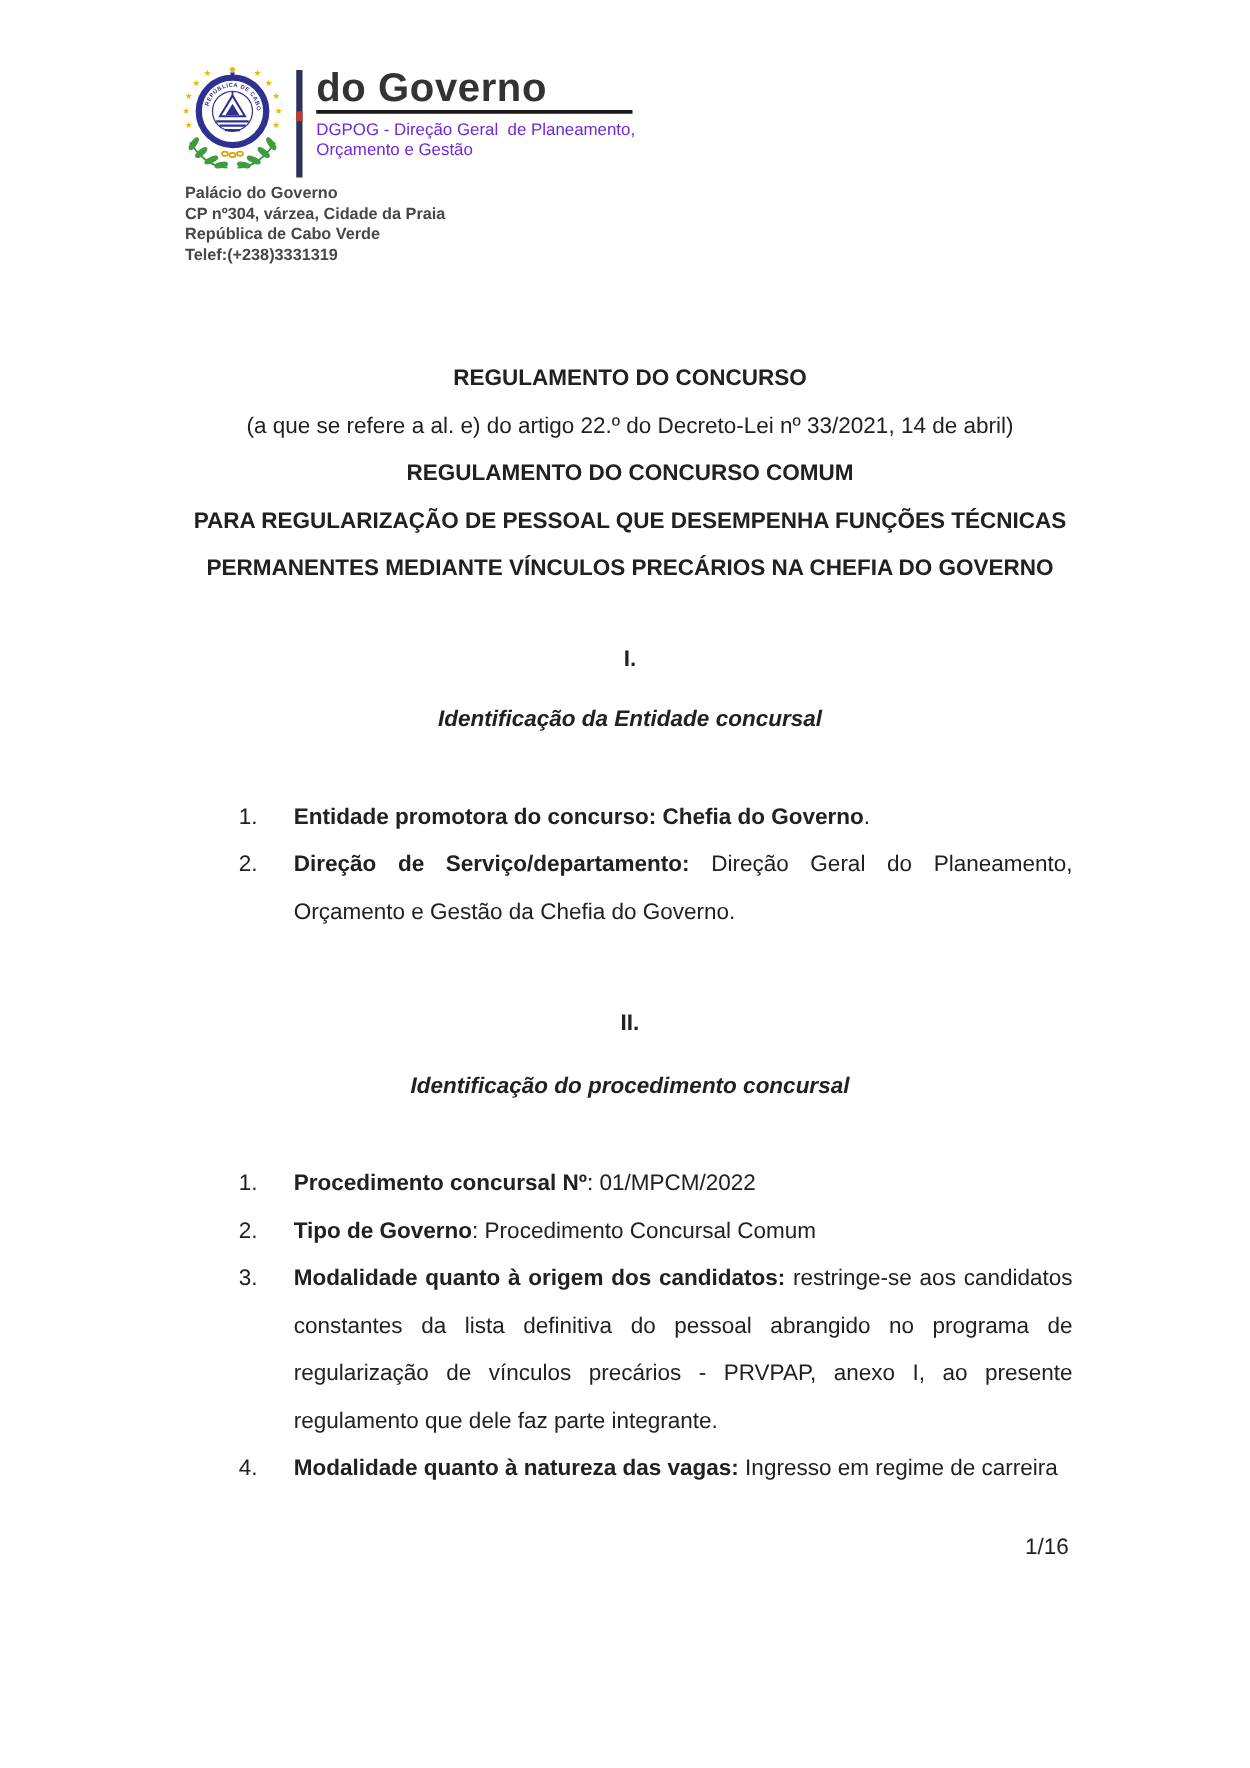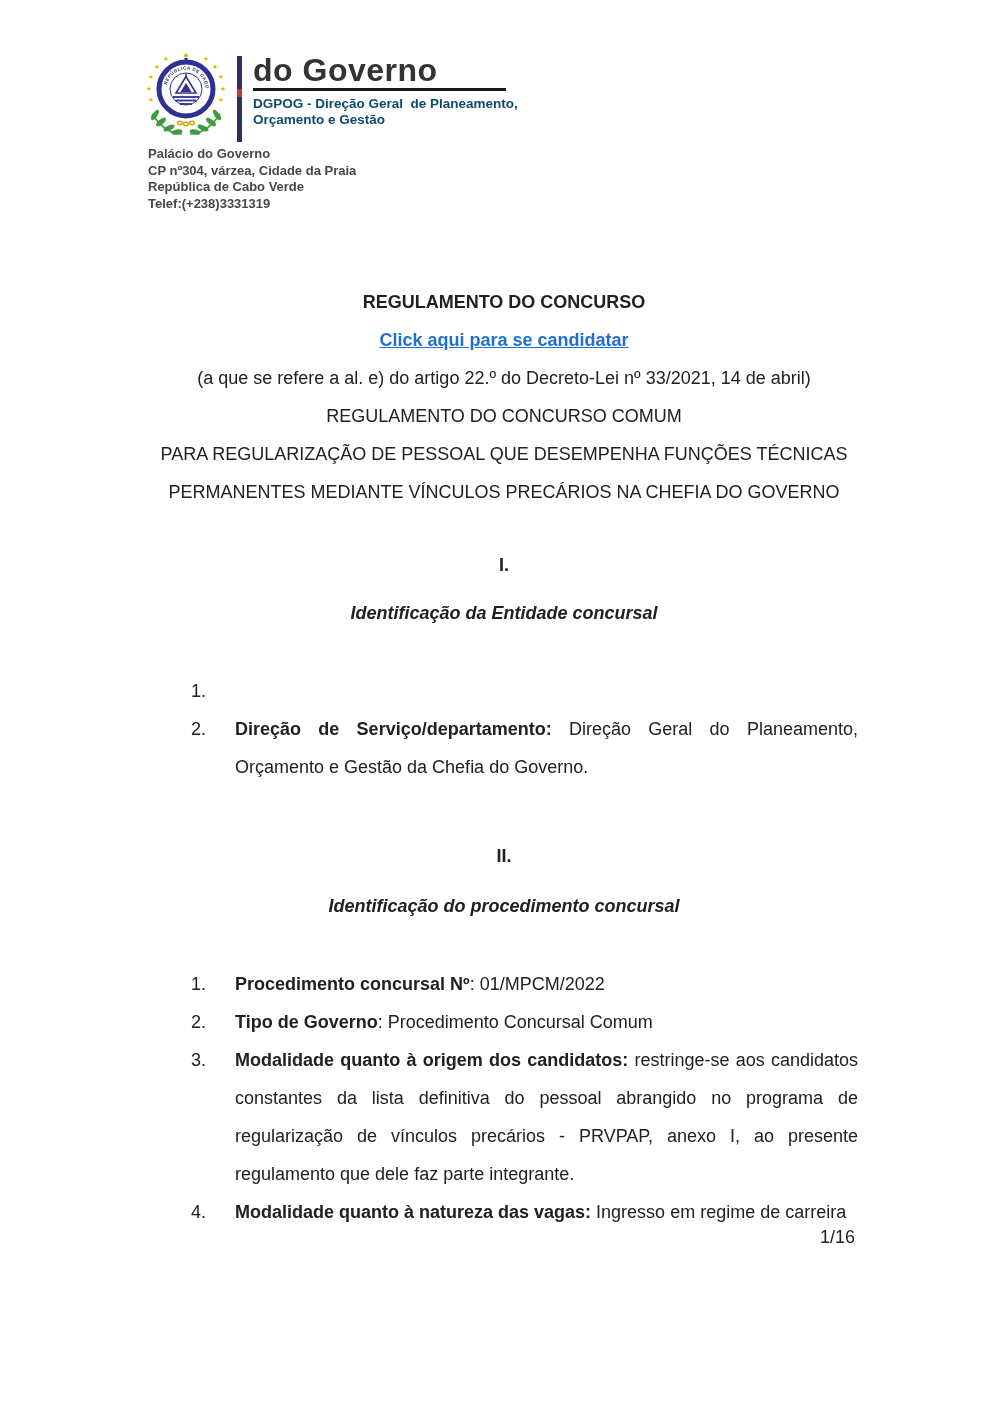--- a/index.html
+++ b/index.html
@@ -21,39 +21,39 @@
   .vbar { position:absolute; left:237px; top:56px; width:5px; height:86px; background:#2e3160; }
   .vbar .red-seg { position:absolute; left:0; top:33px; width:5px; height:8px; background:#c0392b; }
   .org-block { position:absolute; left:253px; top:54px; }
   .org-line {
     font-size:32px; font-weight:700; color:#333333;
     line-height:33px; letter-spacing:0.5px;
   }
   .org-underline { width:253px; border-bottom:3px solid #1a1a1a; margin-top:1px; }
   .dept-block { margin-top:5px; }
   .dept-line {
-    font-size:13.5px; font-weight:700; color:#0c4a6e;
+    font-size:13.5px; font-weight:400; color:#6d28d9;
     line-height:16px; white-space:pre-wrap;
   }
   .address-block { position:absolute; left:148px; top:146px; }
   .address-line {
     font-size:13px; font-weight:700; color:#474747; line-height:16.5px;
   }
 
   
   .doc-body {
     position:absolute; left:150px; top:283px; width:708px;
     font-size:18px; line-height:38px; color:#212121;
   }
   .c { text-align:center; }
   .doc-title { font-weight:700; }
   .doc-link-row { }
   .doc-link { color:#1f6fd0; font-weight:700; text-decoration:underline; cursor:pointer; }
   .ref-line { font-weight:400; }
-  .subtitle-line { font-weight:400; }
+  .subtitle-line { font-weight:700; }
 
   .section-numeral { font-weight:700; text-align:center; margin-top:35px; }
   .section-heading { font-weight:700; font-style:italic; text-align:center; margin-top:10px; }
   .section-heading-2 { margin-top:12px;font-style:italic; }
   .numbered-list { margin-top:40px; }
   .numbered-list-2 { margin-top:40px; }
   .section-numeral-2 { margin-top:51px; }
   .list-item { display:flex; }
   .item-num { flex:0 0 85px; padding-left:41px; }
   .item-text { flex:1; text-align:justify; }
@@ -151,36 +151,34 @@
       <div class="address-line">CP nº304, várzea, Cidade da Praia</div>
       <div class="address-line">República de Cabo Verde</div>
       <div class="address-line">Telef:(+238)3331319</div>
     </div>
   </div>
 
   <div class="doc-body">
 
     <div class="c doc-title">REGULAMENTO DO CONCURSO</div>
 
-    <div class="c doc-link-row">
-      <a class="doc-link">Click aqui para se candidatar</a>
-    </div>
 
     <div class="c ref-line">(a que se refere a al. e) do artigo 22.º do Decreto-Lei nº 33/2021, 14 de abril)</div>
 
     <div class="c subtitle-line">REGULAMENTO DO CONCURSO COMUM</div>
     <div class="c subtitle-line">PARA REGULARIZAÇÃO DE PESSOAL QUE DESEMPENHA FUNÇÕES TÉCNICAS</div>
     <div class="c subtitle-line">PERMANENTES MEDIANTE VÍNCULOS PRECÁRIOS NA CHEFIA DO GOVERNO</div>
 
     <div class="section-numeral">I.</div>
     <div class="section-heading">Identificação da Entidade concursal</div>
 
     <div class="numbered-list">
       <div class="list-item">
         <div class="item-num">1.</div>
+        <div class="item-text"><span class="lead">Entidade promotora do concurso: Chefia do Governo</span><span>.</span></div>
       </div>
       <div class="list-item">
         <div class="item-num">2.</div>
         <div class="item-text"><span class="lead">Direção de Serviço/departamento:</span><span> Direção Geral do Planeamento, Orçamento e Gestão da Chefia do Governo.</span></div>
       </div>
     </div>
 
     <div class="section-numeral section-numeral-2">II.</div>
     <div class="section-heading section-heading-2">Identificação do procedimento concursal</div>
 

